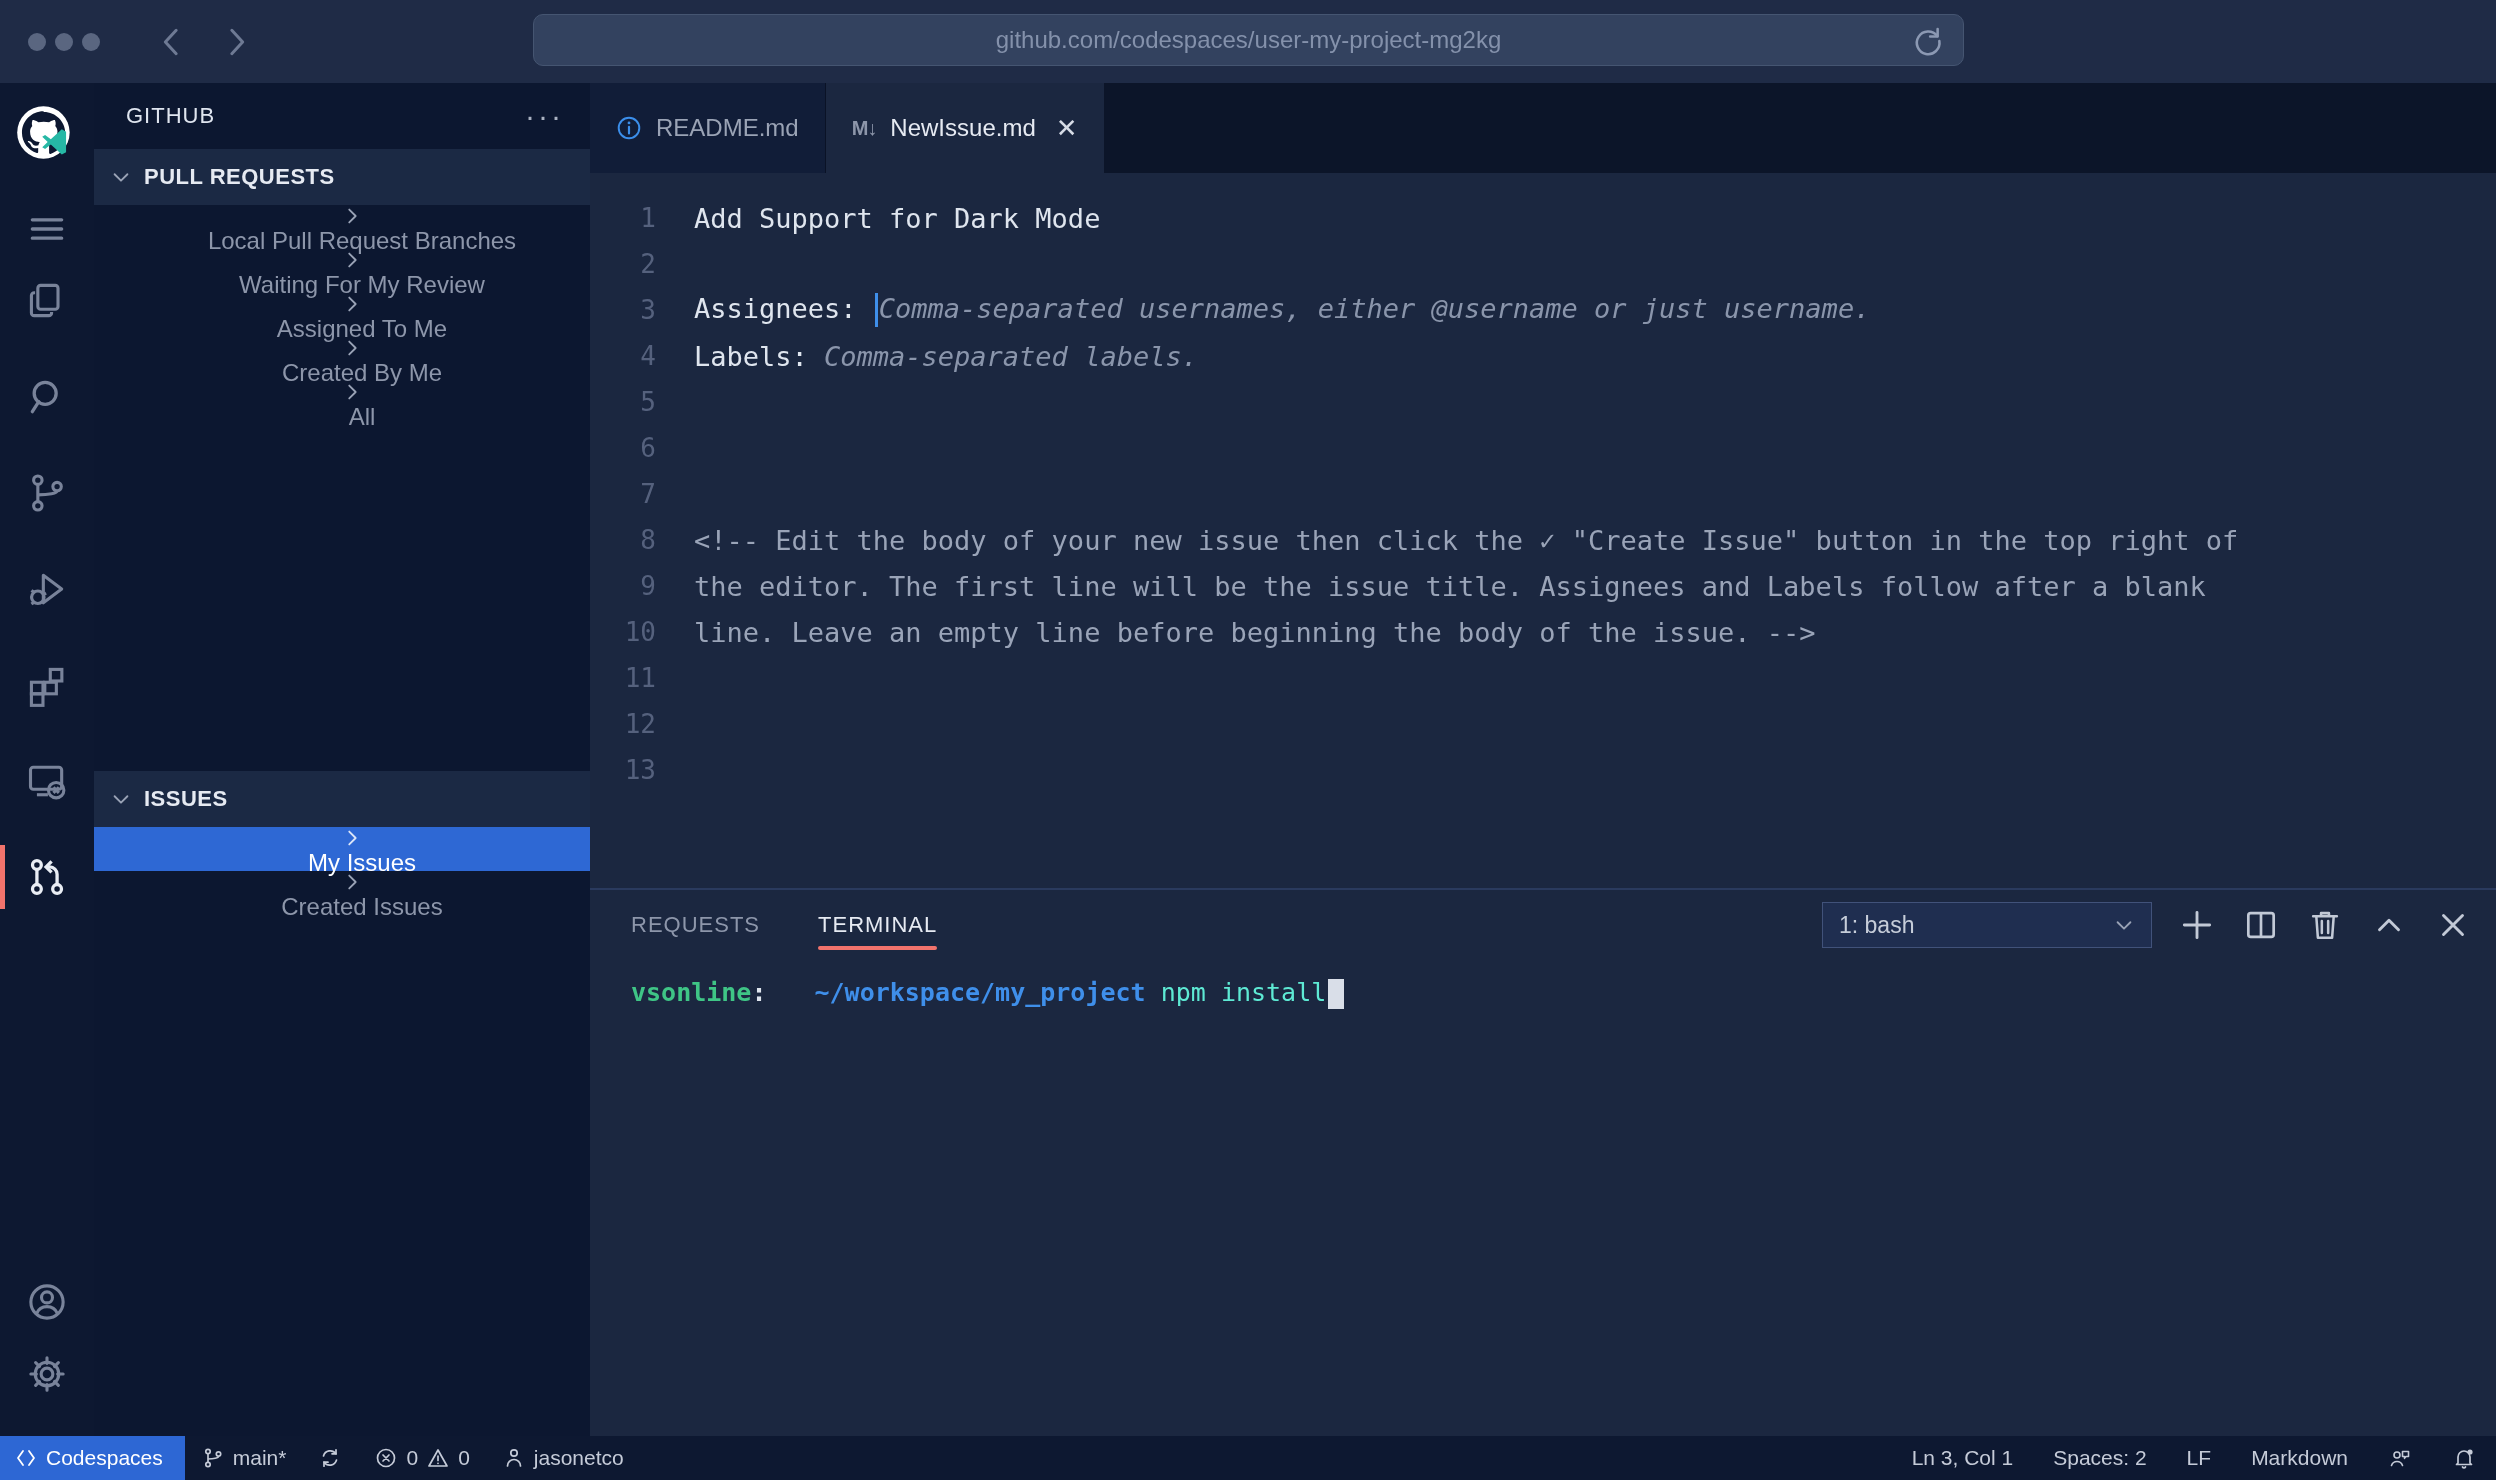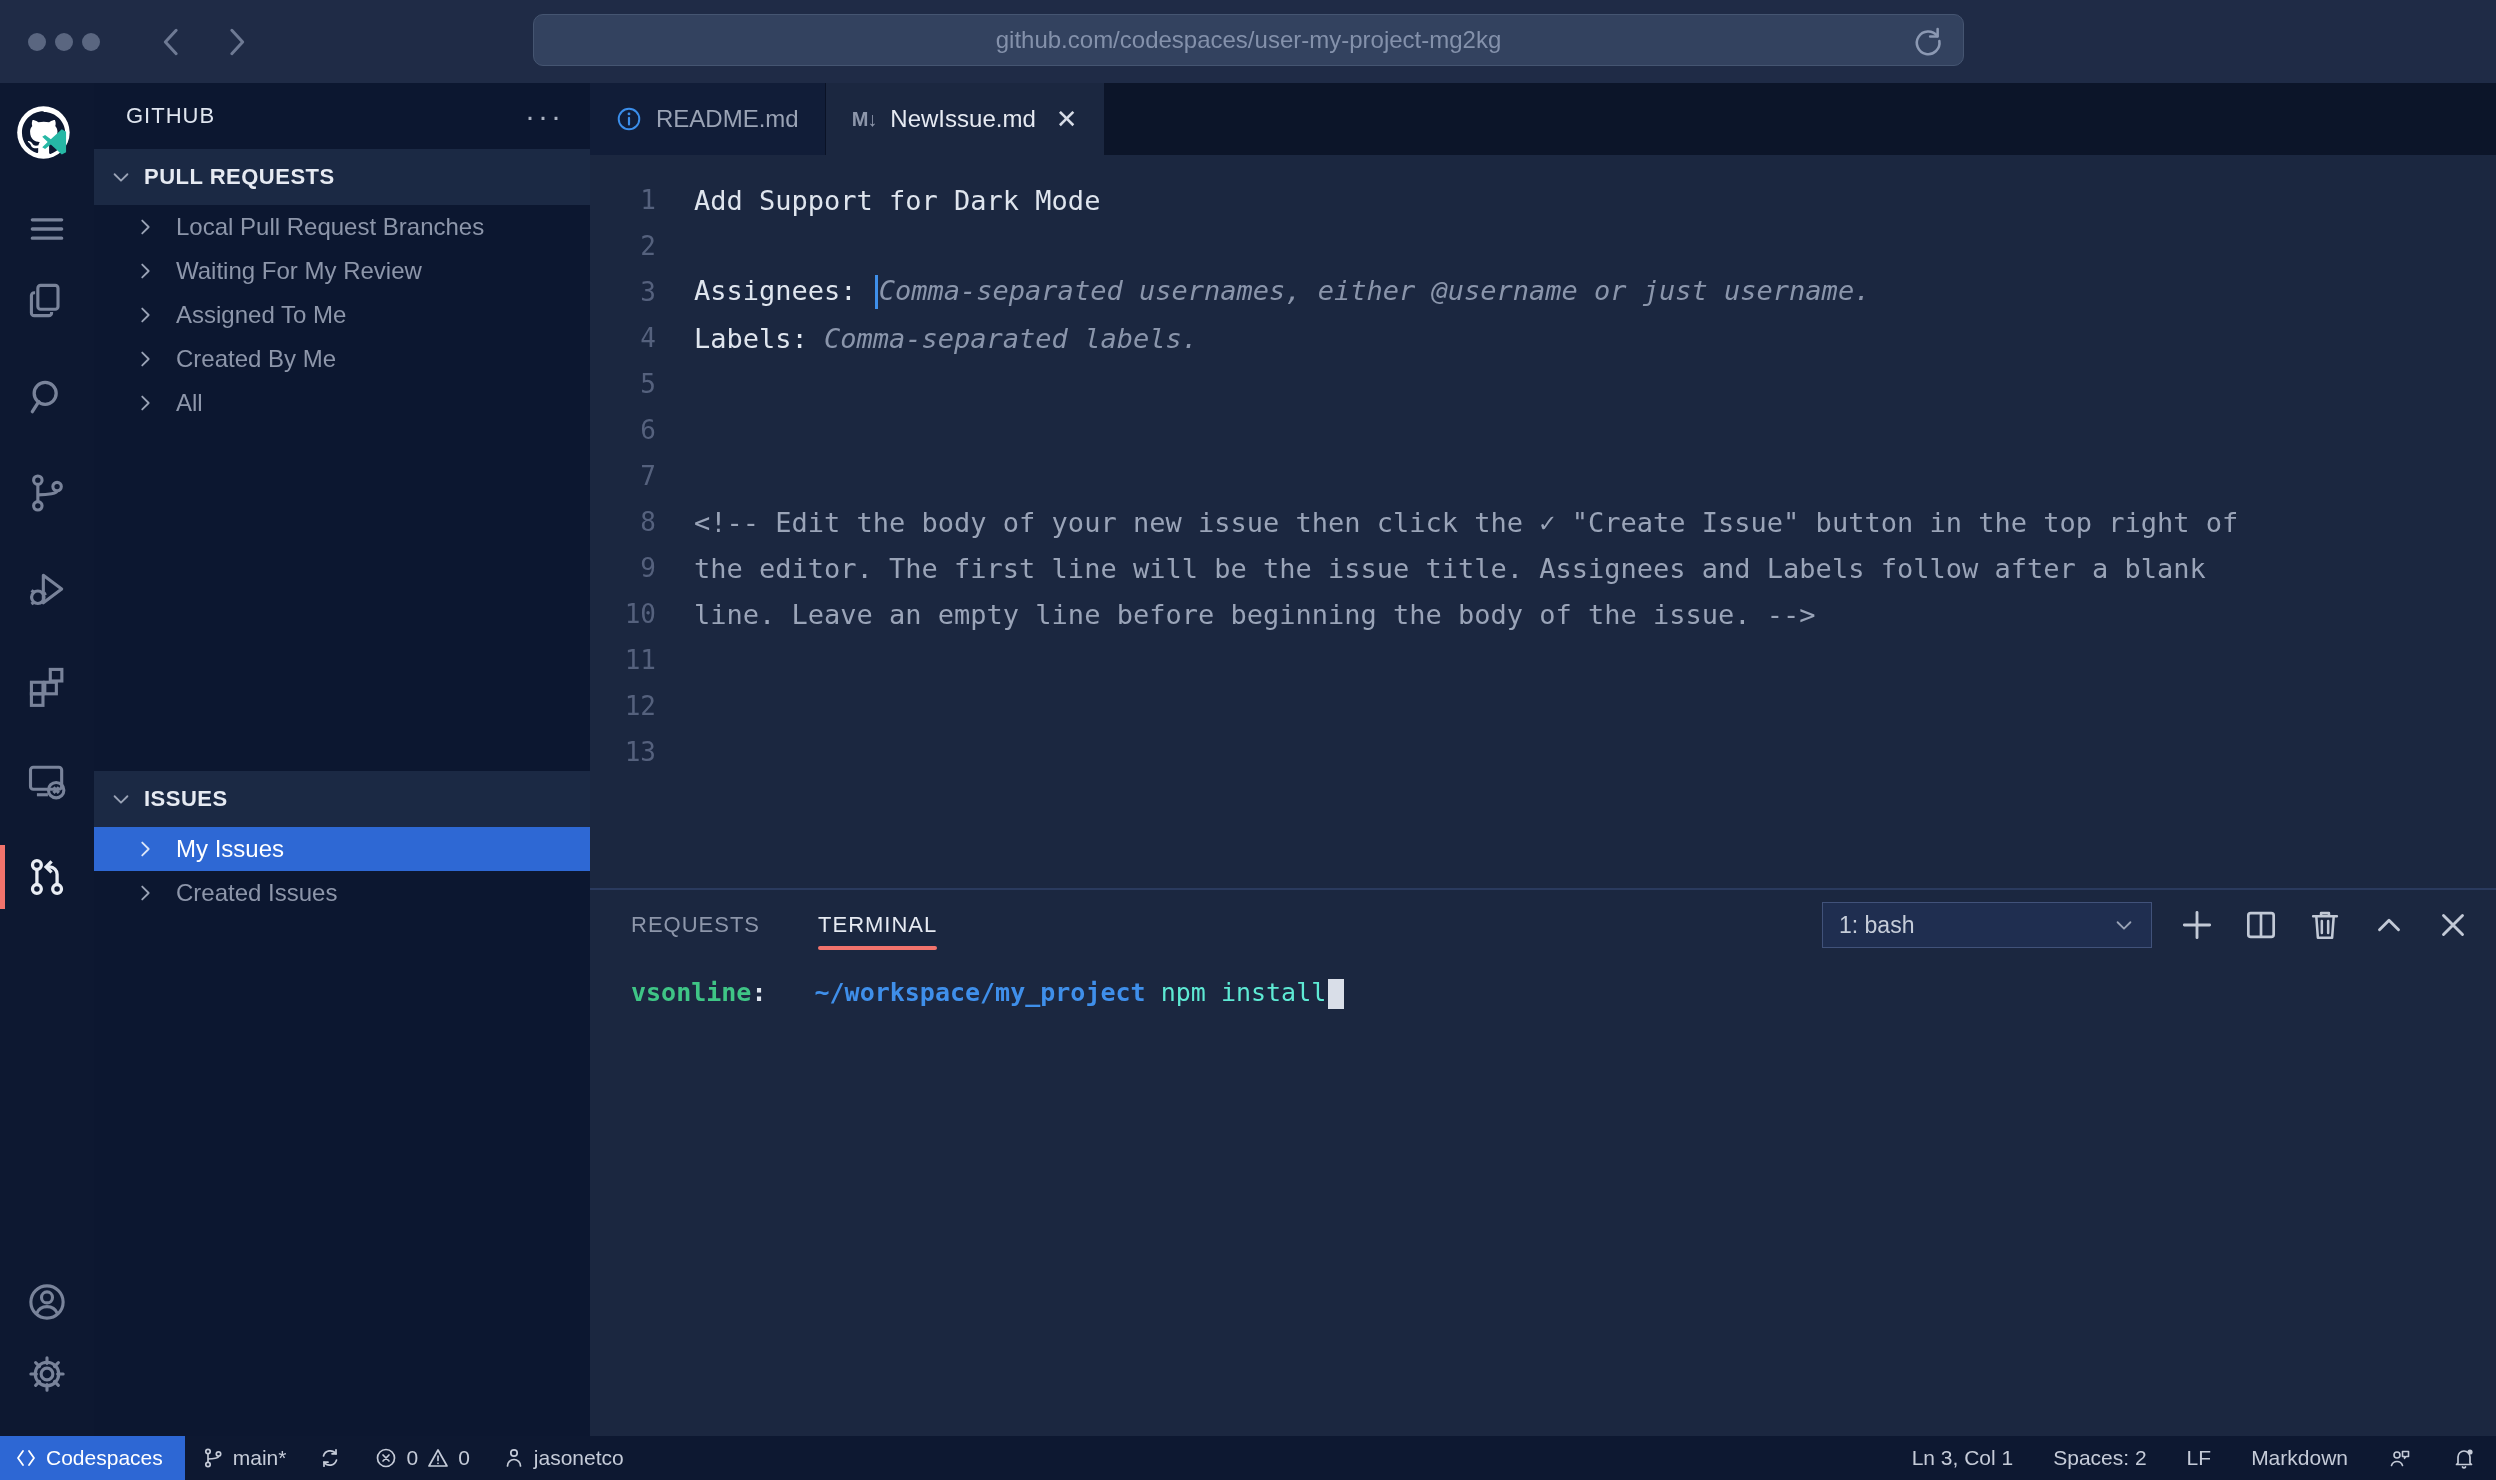--- a/index.html
+++ b/index.html
@@ -38,30 +38,30 @@
   .sidebar { position:absolute; top:83px; left:94px; width:496px; bottom:44px; background:#0c1730; }
   .sb-title { height:66px; display:flex; align-items:center; padding:0 26px 0 32px;
               color:#dfe5ef; font-size:22px; letter-spacing:1px; }
   .sb-ellipsis { margin-left:auto; color:#aab2c2; font-size:30px; letter-spacing:3px; line-height:10px; }
   .sb-section-header { height:56px; display:flex; align-items:center; background:#1b2944;
                        color:#e6eaf2; font-size:22px; font-weight:bold; letter-spacing:.5px;
                        padding-left:16px; }
   .sb-section-header .chev { margin-right:12px; }
   .chev { width:22px; height:22px; color:#9aa3b6; flex:0 0 auto; }
   .sb-row { height:44px; display:flex; align-items:center; padding-left:40px;
-            color:#8d96aa; font-size:24px; }
+            color:#8d96aa; font-size:24px;flex-direction:column; }
   .sb-row .chev { margin-right:20px; }
   .sb-row.selected { background:#2e68d4; color:#ffffff; }
   .sb-row.selected .chev { color:#dce6f8; }
   .sb-spacer { height:346px; }
 
   
   .editorcol { position:absolute; top:83px; left:590px; right:0; bottom:44px;
                display:flex; flex-direction:column; background:#1b2740; }
-  .tabbar { height:72px; background:#0c1529; display:flex; flex:0 0 auto; }
+  .tabbar { height:90px; background:#0c1529; display:flex; flex:0 0 auto; }
   .tab { display:flex; align-items:center; padding:0 26px; font-size:24px; gap:14px; }
   .tab.inactive { background:#111d38; color:#9aa3b5; border-right:1px solid #0a1226; }
   .tab.active { background:#1b2740; color:#e6eaf2; }
   .tab .closex { font-size:26px; color:#d7dce6; margin-left:6px; }
   .mdicon { color:#8d96aa; font-size:20px; font-weight:bold; letter-spacing:-1px; }
   .infoicon { width:26px; height:26px; }
 
   
   .editor { flex:1 1 auto; overflow:hidden; padding-top:22px;
             font-family:"DejaVu Sans Mono", monospace; font-size:27px; }

